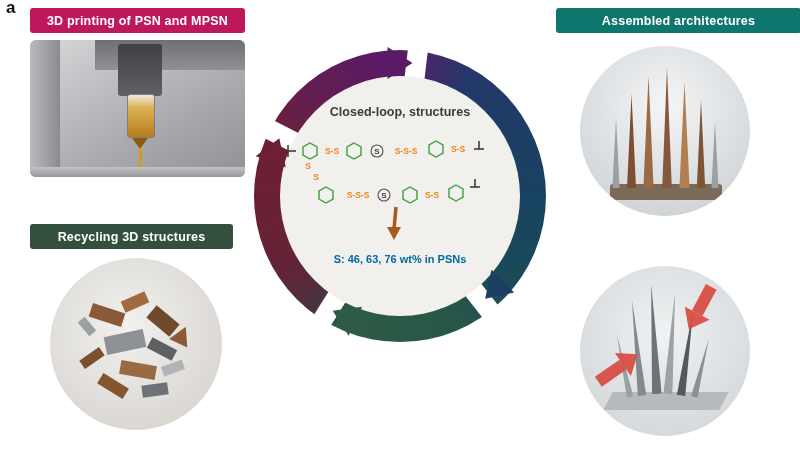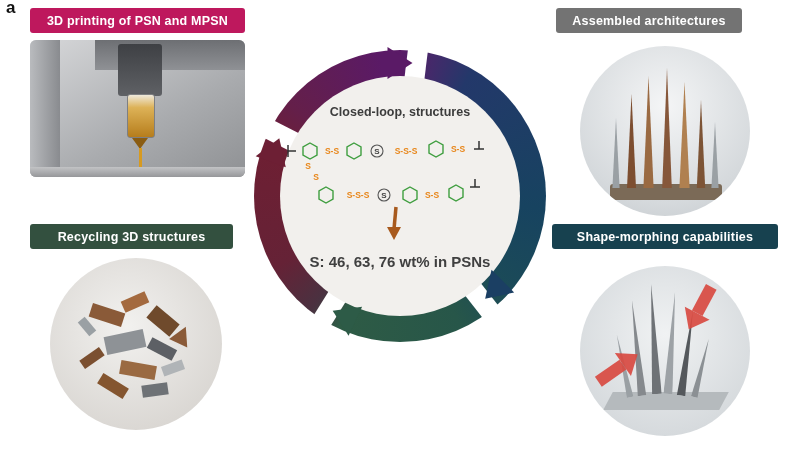--- a/index.html
+++ b/index.html
@@ -4,21 +4,21 @@
 <style>
   html,body{margin:0;padding:0;background:#fff;}
   .stage{position:relative;width:800px;height:450px;background:#fff;overflow:hidden;
          font-family:"Liberation Sans",sans-serif;}
   .fig-label{position:absolute;left:6px;top:-2px;font-size:17px;font-weight:bold;color:#111;}
 
   
   .header{position:absolute;height:25px;border-radius:3px;display:flex;align-items:center;
           justify-content:center;color:#fff;font-weight:bold;font-size:12.5px;letter-spacing:.2px;}
   .h-printing{left:30px;top:8px;width:215px;background:#be185d;}
-  .h-assembled{left:556px;top:8px;width:186px;background:#737373;}
+  .h-assembled{left:556px;top:8px;width:245px;background:#0f766e;}
   .h-recycling{left:30px;top:224px;width:203px;background:#33503f;}
   .h-morphing{left:552px;top:224px;width:226px;background:#17414f;}
 
   
   .photo-rect{position:absolute;left:30px;top:40px;width:215px;height:137px;border-radius:6px;
               overflow:hidden;background:linear-gradient(150deg,#d7d8da,#a9abae 60%,#8f9194);}
   .pp-rail{position:absolute;left:0;top:0;width:30px;height:100%;background:linear-gradient(90deg,#b9bbbe,#898b8f);}
   .pp-gantry{position:absolute;right:0;top:0;width:150px;height:30px;background:linear-gradient(#6d6f73,#8f9195);}
   .pp-head{position:absolute;left:88px;top:4px;width:44px;height:52px;border-radius:3px;
            background:linear-gradient(#3e4044,#5f6165);}
@@ -72,39 +72,36 @@
                background:#f2f0ed;display:flex;flex-direction:column;align-items:center;box-sizing:border-box;
                padding-top:28px;}
   .cycle-title{text-align:center;font-weight:bold;font-size:12.5px;line-height:1.35;color:#3c3c3c;width:220px;}
   .chem{margin-top:2px;}
   .hex{fill:none;stroke:#3f9e3f;stroke-width:1.4;}
   .cap{stroke:#333;stroke-width:1.5;fill:none;}
   .s-orange{fill:#e8861a;font-family:"Liberation Sans",sans-serif;font-size:8.5px;font-weight:bold;}
   .s-dark{fill:#444;font-family:"Liberation Sans",sans-serif;font-size:8px;font-weight:bold;}
   .scirc{fill:none;stroke:#555;stroke-width:1.1;}
   .darrow{stroke:#a85a1e;stroke-width:3.5;}
-  .sulfur-note{margin-top:4px;color:#404040;font-weight:bold;font-size:15px;text-align:center;}
+  .sulfur-note{margin-top:4px;color:#0369a1;font-weight:bold;font-size:11px;text-align:center;}
 </style>
 </head>
 <body>
 
 <div class="stage">
   <div class="fig-label">a</div>
 
   <div class="header h-printing">
     <span>3D printing of PSN and MPSN</span>
   </div>
   <div class="header h-assembled">
     <span>Assembled architectures</span>
   </div>
   <div class="header h-recycling">
     <span>Recycling 3D structures</span>
-  </div>
-  <div class="header h-morphing">
-    <span>Shape-morphing capabilities</span>
   </div>
 
   <div class="photo-rect">
     <div class="pp-rail"></div>
     <div class="pp-gantry"></div>
     <div class="pp-head"></div>
     <div class="pp-barrel"></div>
     <div class="pp-tip"></div>
     <div class="pp-filament"></div>
     <div class="pp-bead"></div>

